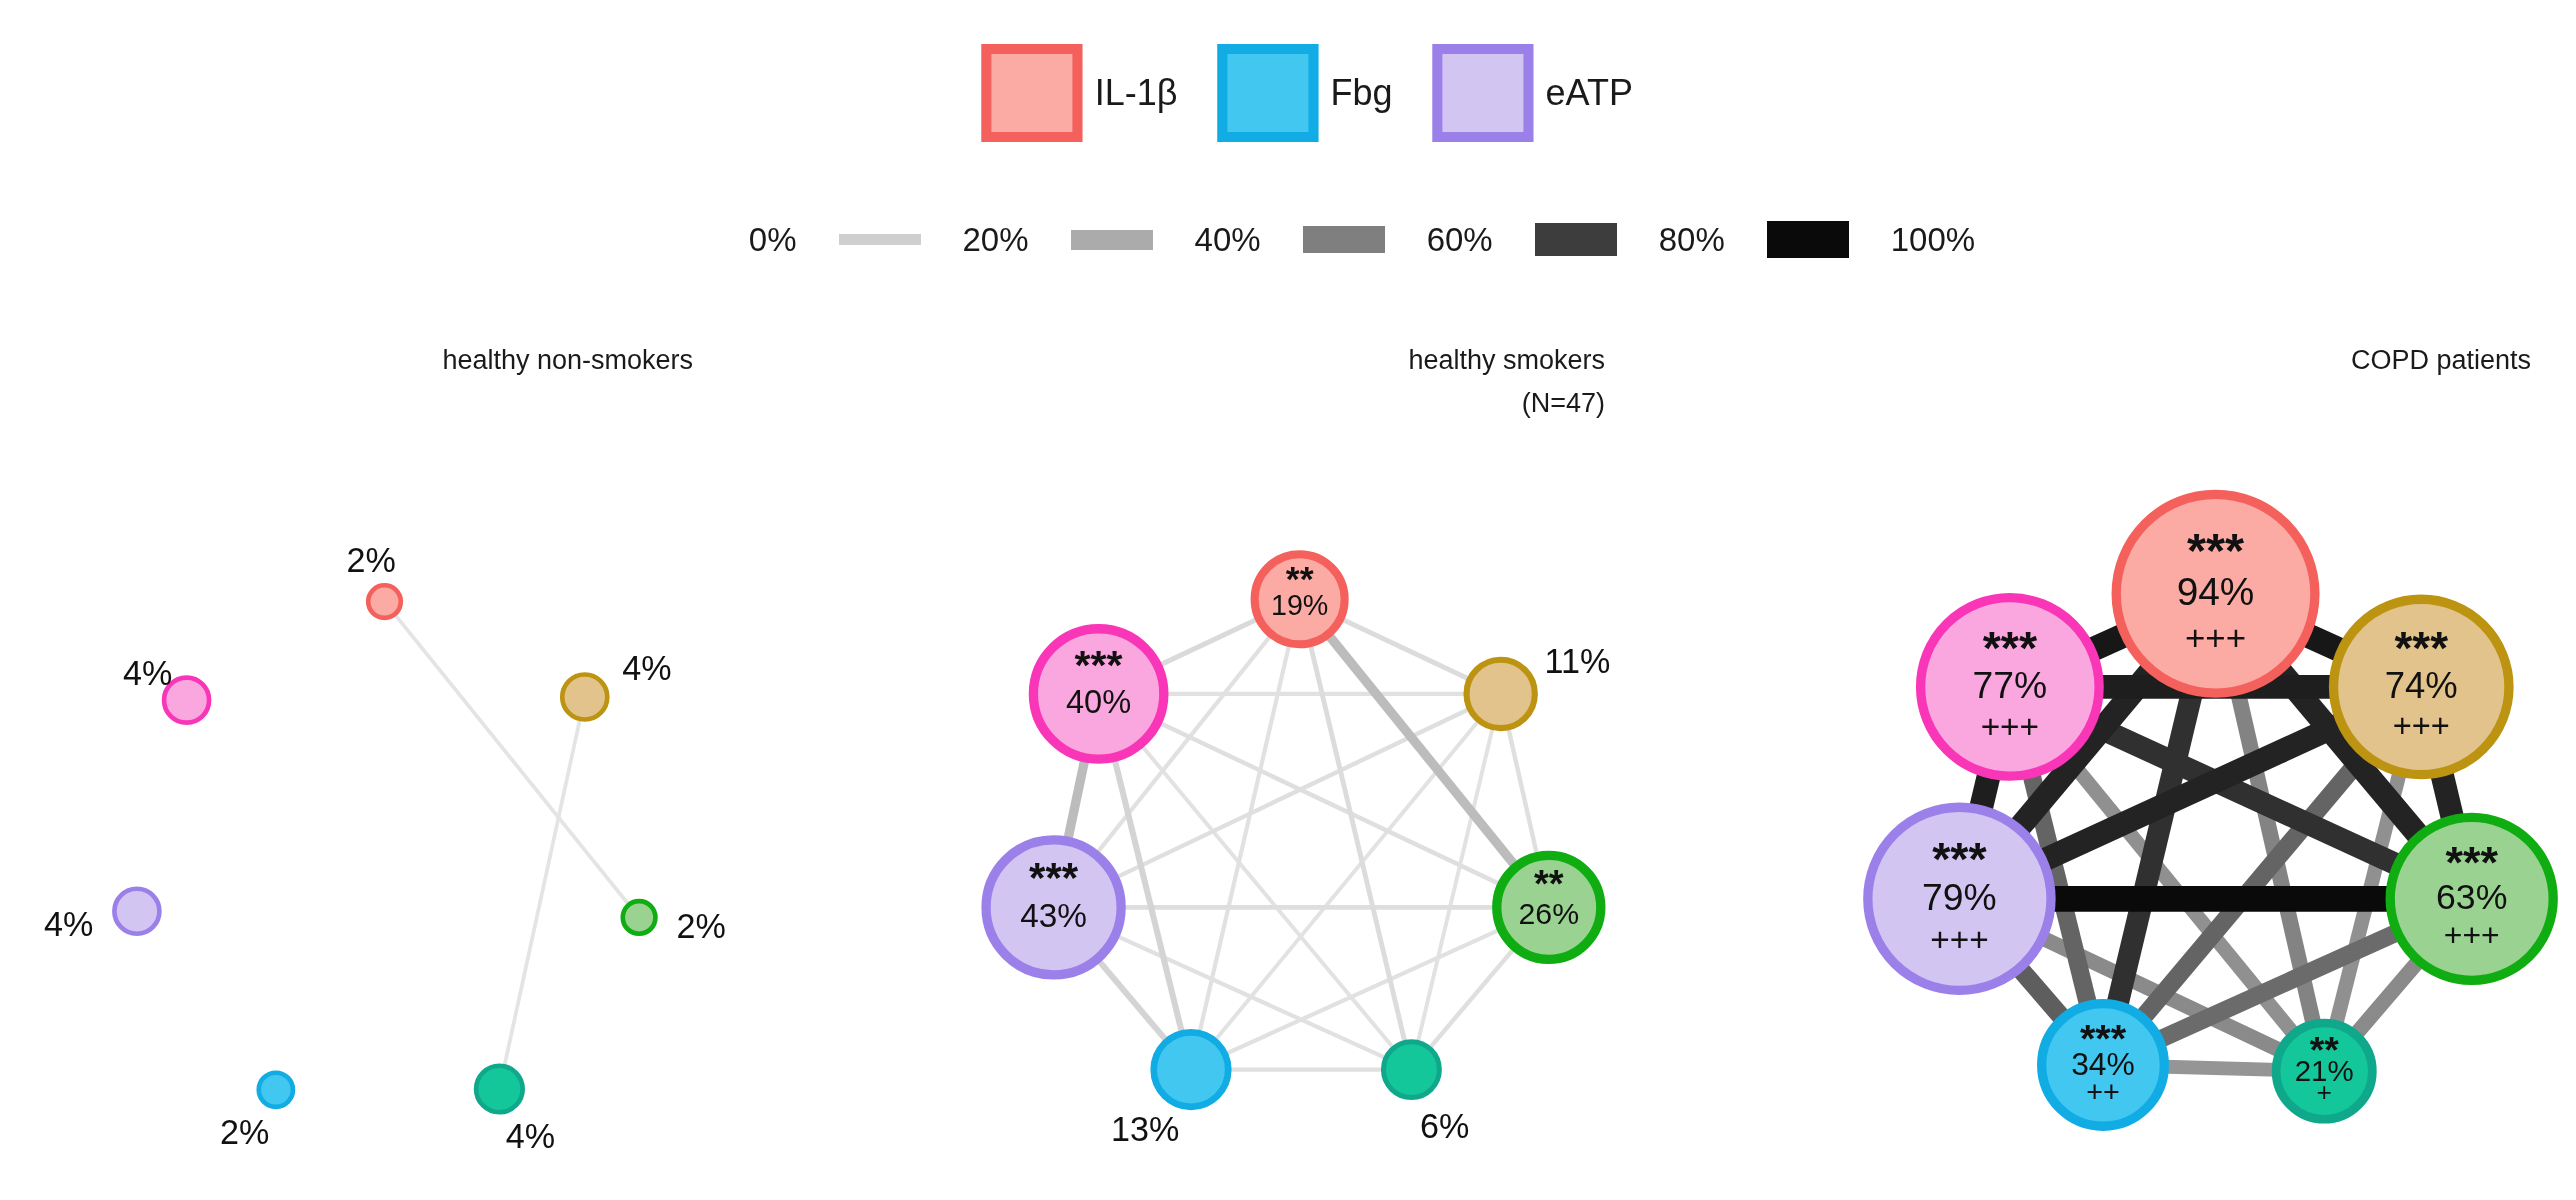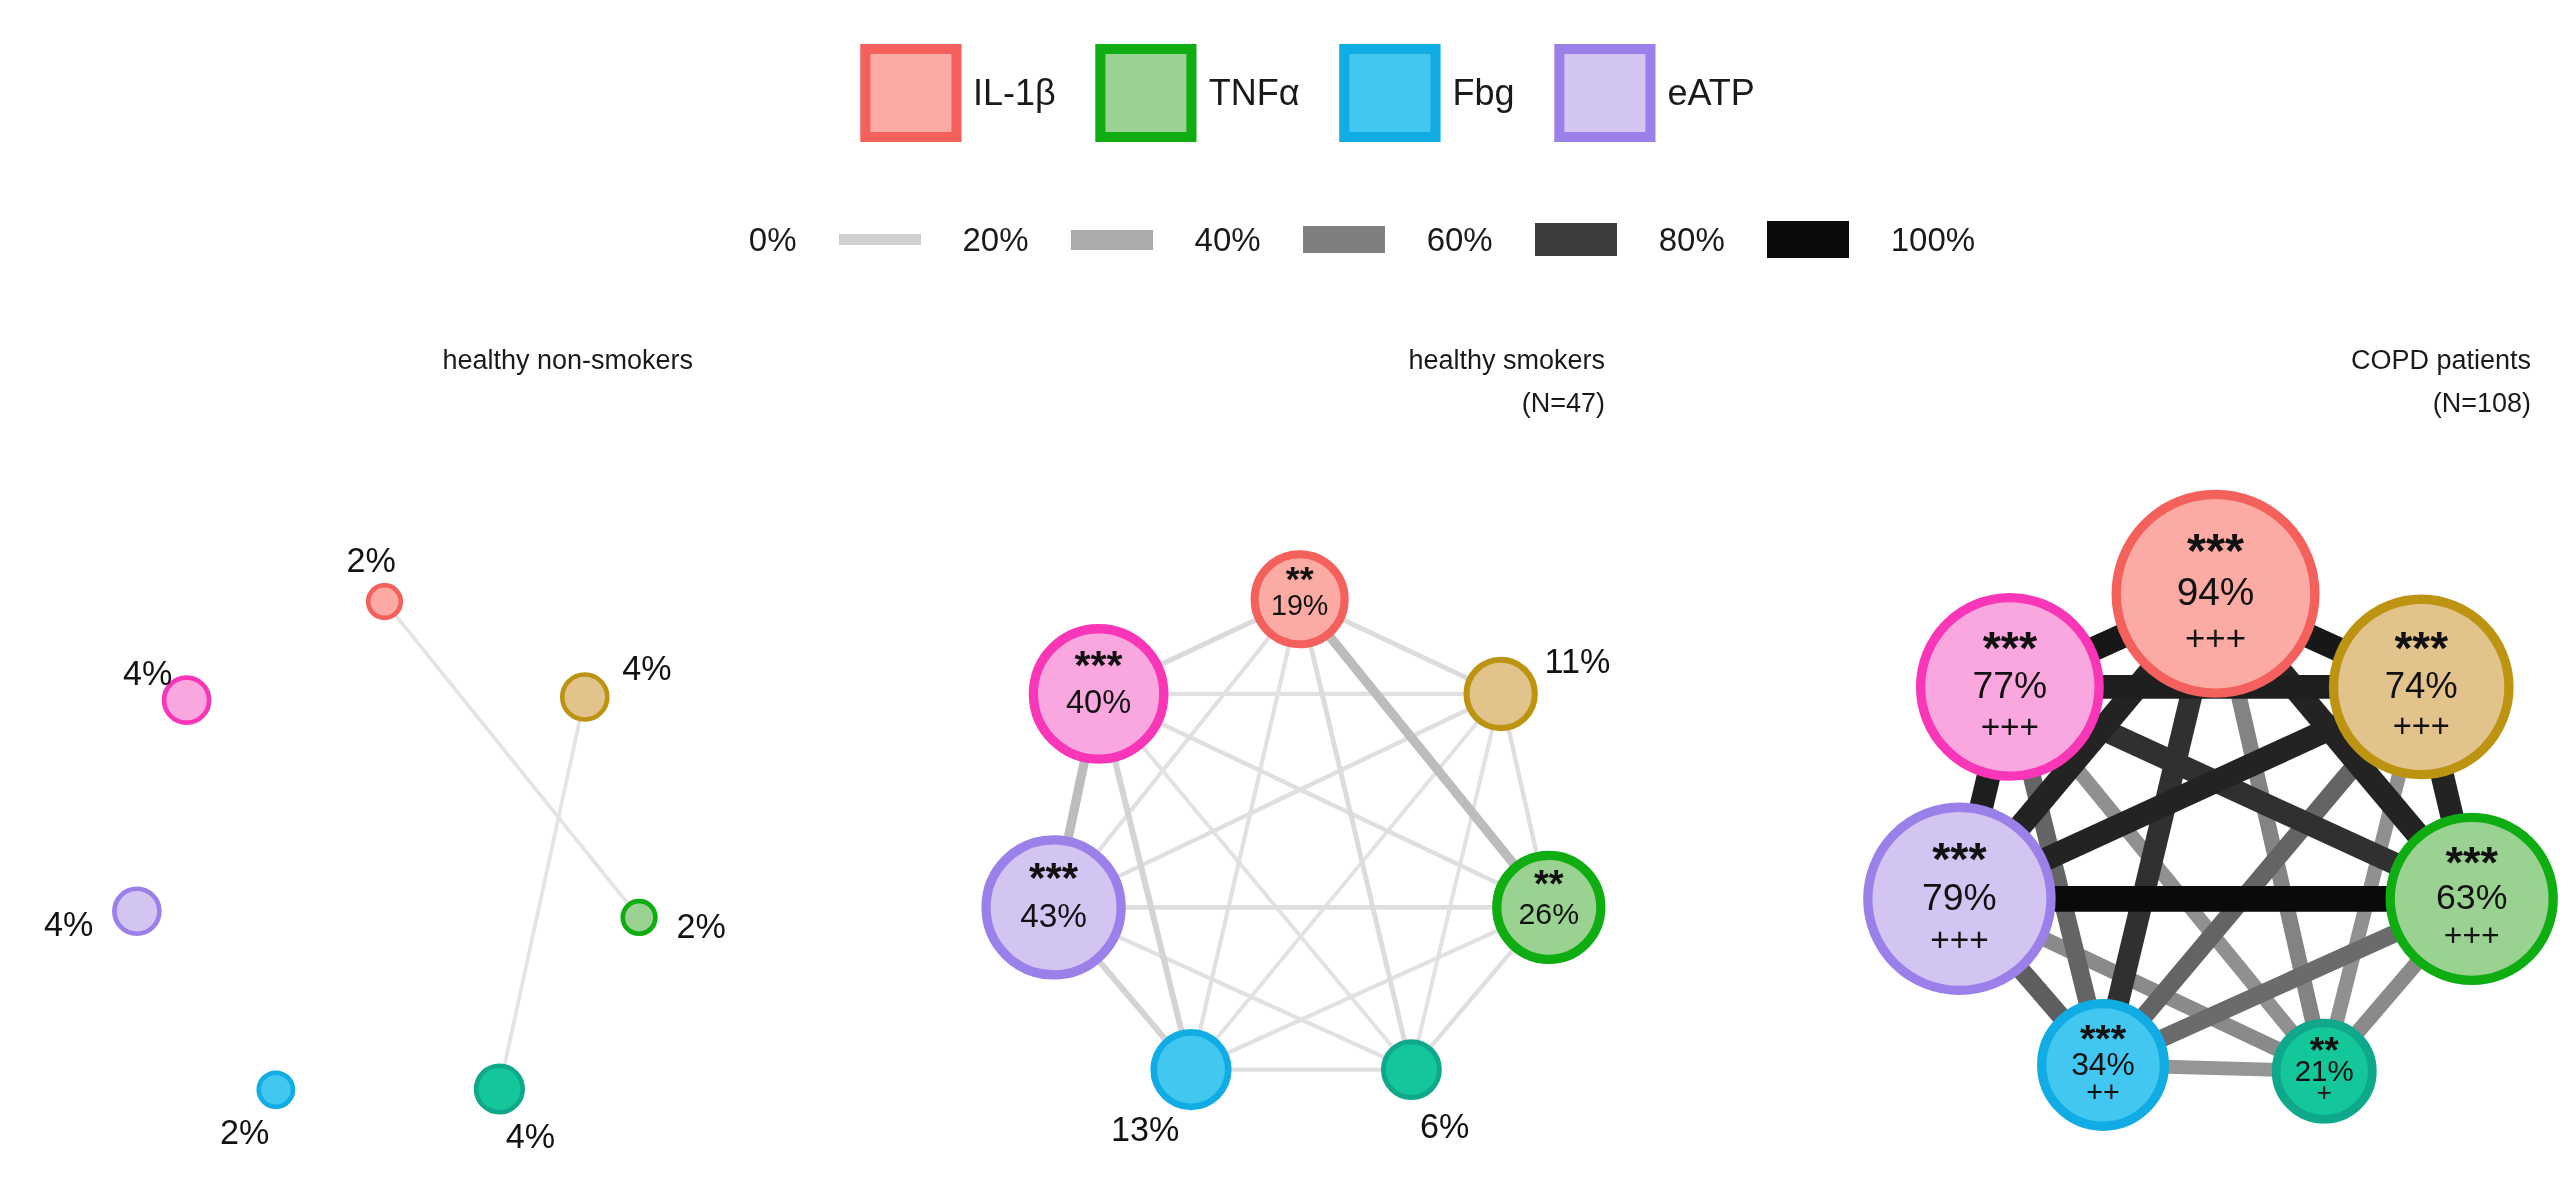--- a/index.html
+++ b/index.html
@@ -32,24 +32,20 @@
 <body>
 
 <div class="canvas">
 
   <div class="legend-row" id="legend-markers">
       <div class="legend-item">
         <span class="legend-swatch" style="background: rgb(251, 171, 163); border-color: rgb(244, 97, 92);"></span>
         <span class="legend-label">IL-1β</span>
       </div>
       <div class="legend-item">
-        <span class="legend-swatch" style="background: rgb(154, 211, 145); border-color: rgb(15, 173, 17);"></span>
-        <span class="legend-label">TNFα</span>
-      </div>
-      <div class="legend-item">
         <span class="legend-swatch" style="background: rgb(65, 199, 240); border-color: rgb(18, 172, 228);"></span>
         <span class="legend-label">Fbg</span>
       </div>
       <div class="legend-item">
         <span class="legend-swatch" style="background: rgb(210, 197, 242); border-color: rgb(155, 128, 234);"></span>
         <span class="legend-label">eATP</span>
       </div>
     </div>
 
   <div class="legend-row" id="legend-edge-scale">
@@ -68,21 +64,20 @@
 
   <div class="panel-title" style="left:72px">
     <div>healthy non-smokers</div>
   </div>
   <div class="panel-title" style="left:984px">
     <div>healthy smokers</div>
     <div>(N=47)</div>
   </div>
   <div class="panel-title" style="left:1910px">
     <div>COPD patients</div>
-    <div>(N=108)</div>
   </div>
 
   <svg id="network-figure" width="2576" height="1200" viewBox="0 0 3318 1546">
       <g>
         <line x1="495" y1="775" x2="823" y2="1182" stroke="rgb(228,228,228)" stroke-width="4.8"></line>
         <line x1="753" y1="898" x2="643" y2="1403" stroke="rgb(228,228,228)" stroke-width="4.8"></line>
         <circle cx="495" cy="775" r="21" fill="#FBABA3" stroke="#F4615C" stroke-width="6.0"></circle>
         <text x="478" y="722" text-anchor="middle" dominant-baseline="central" font-size="44" fill="#111">2%</text>
         <circle cx="753" cy="898" r="29" fill="#E2C38C" stroke="#BC9412" stroke-width="6.0"></circle>
         <text x="833" y="861" text-anchor="middle" dominant-baseline="central" font-size="44" fill="#111">4%</text>

